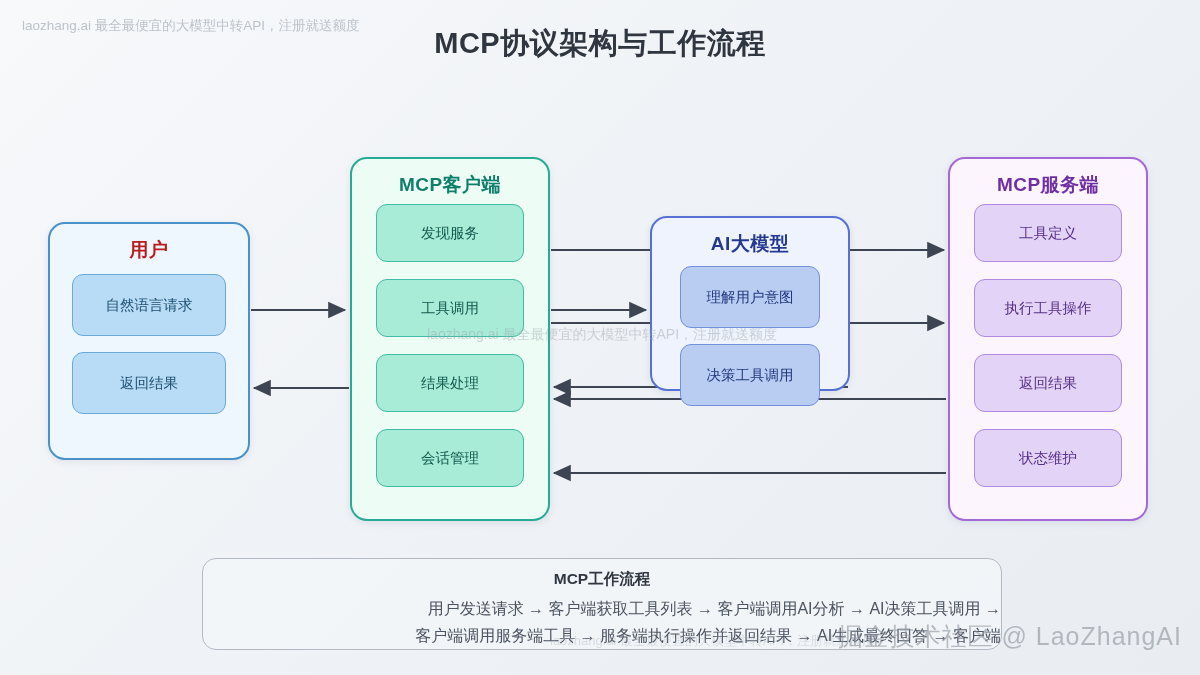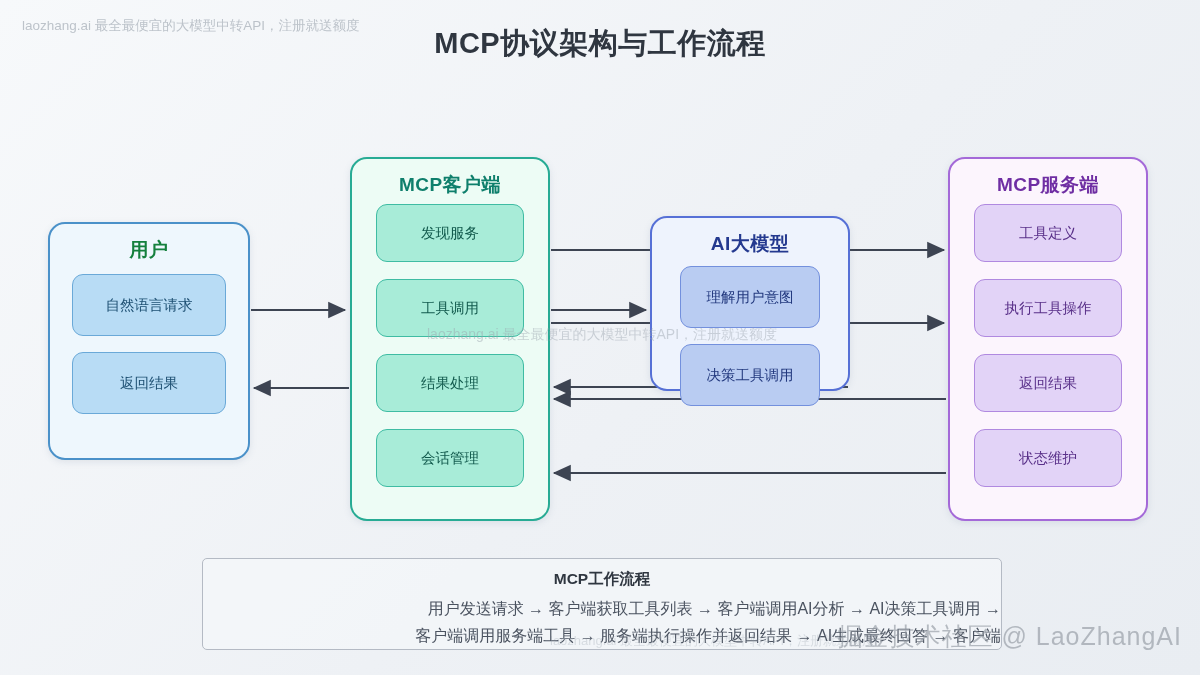--- a/index.html
+++ b/index.html
@@ -37,21 +37,21 @@
   .cards{ position:absolute; left:0; right:0; }
   .card{
     border-radius:11px; border:1.6px solid; text-align:center;
     display:flex; align-items:center; justify-content:center;
     font-size:14.5px; font-weight:500;
   }
 
   
   #grp-user{ left:48px; top:222px; width:202px; height:238px;
              background:#eef7fd; border-color:#4a91c9; }
-  #grp-user .group-title{ color:#15803d; }
+  #grp-user .group-title{ color:#b91c1c; }
   #grp-user .cards{ top:50px; padding:0 22px; }
   #grp-user .card{ height:62px; background:#b8dcf5; border-color:#6aa9d8; color:#1d4f72; }
   #grp-user .card + .card{ margin-top:16px; }
 
   
   #grp-client{ left:350px; top:157px; width:200px; height:364px;
                background:#edfcf5; border-color:#27ab94; }
   #grp-client .group-title{ color:#0f7f6c; }
   #grp-client .cards{ top:45px; padding:0 24px; }
   #grp-client .card{ height:58px; background:#a8ecd8; border-color:#3fbca3; color:#125a4d; }
@@ -73,21 +73,21 @@
   #grp-server .card{ height:58px; background:#e2d3f7; border-color:#b089e0; color:#593089; }
   #grp-server .card + .card{ margin-top:17px; }
 
   
   #arrow-layer{ position:absolute; left:0; top:0; width:1200px; height:675px;
                 pointer-events:none; }
 
   
   #flow-panel{
     position:absolute; left:202px; top:558px; width:800px; height:92px;
-    background:rgba(244,246,249,.72); border:1.6px solid #b4bac4; border-radius:5px;
+    background:rgba(244,246,249,.72); border:1.6px solid #b4bac4; border-radius:14px;
   }
   #flow-title{ text-align:center; margin-top:10px; font-size:15.5px;
                font-weight:700; color:#2f3640; }
   .flow-line{ text-align:right; font-size:16px; color:#4b5360; margin-top:9px;
               white-space:nowrap; }
   .flow-line + .flow-line{ margin-top:6px; }
 </style>
 </head>
 <body>
 

